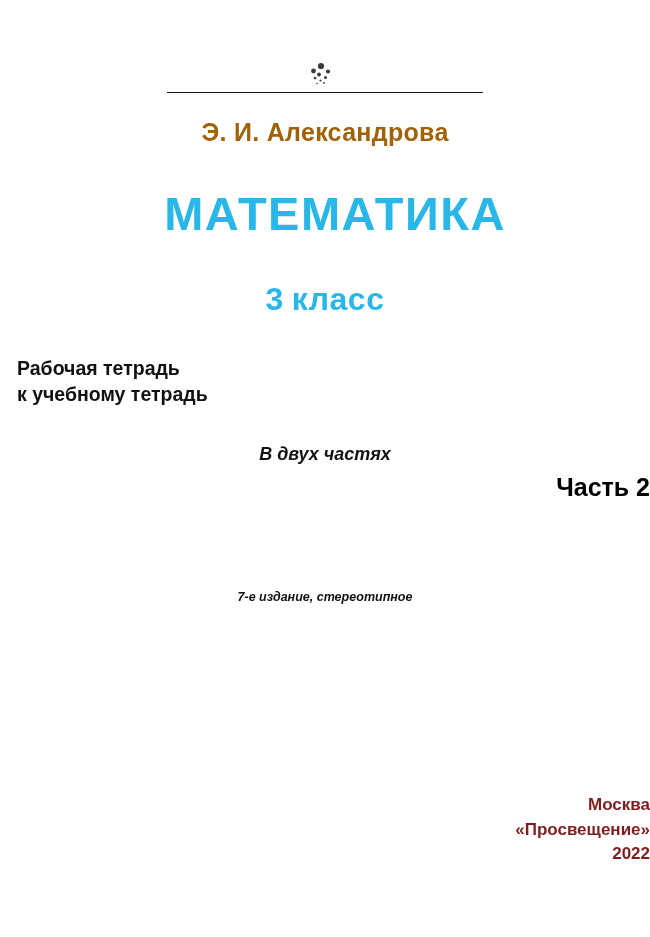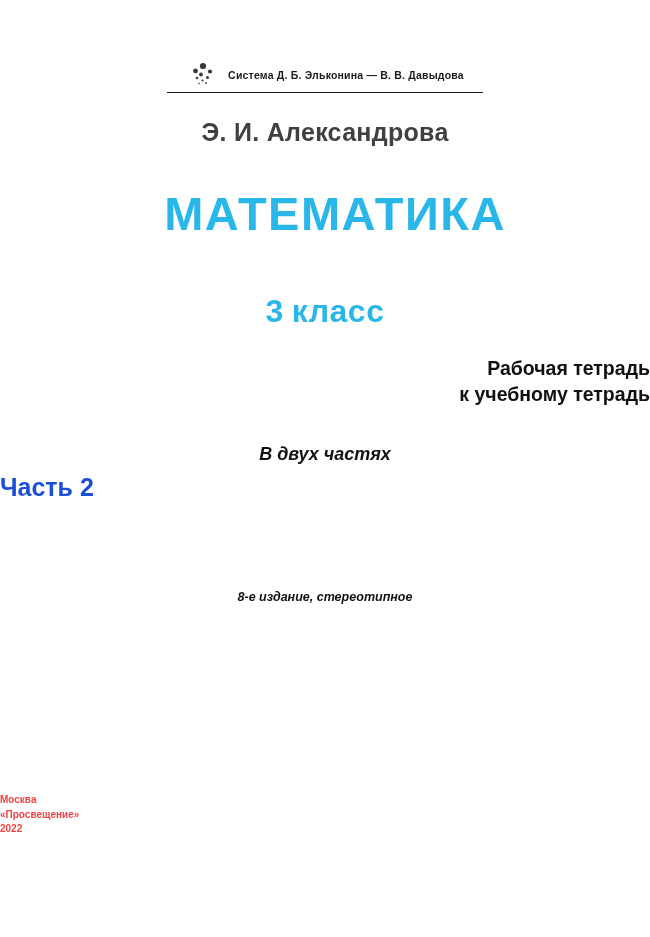--- a/index.html
+++ b/index.html
@@ -56,21 +56,21 @@
   
   .author {
     position: absolute;
     top: 118px;
     left: 0;
     right: 0;
     text-align: center;
     font-size: 25px;
     font-weight: bold;
     letter-spacing: 0.3px;
-    color: #404040;
+    color: #a16207;
   }
 
   
   .title {
     position: absolute;
     top: 190px;
     left: 0;
     right: 0;
     text-align: center;
     font-size: 47px;
@@ -85,31 +85,30 @@
   .grade {
     position: absolute;
     top: 281px;
     left: 0;
     right: 0;
     text-align: center;
     font-size: 32px;
     font-weight: bold;
     color: #29b6e8;
     letter-spacing: 0.5px;
-    margin-top: 12px;
   }
   .grade .num { margin-right: 8px; }
 
   
   .subtitle {
     position: absolute;
     top: 355px;
     left: 17px;
     right: 0;
-    text-align: right;
+    text-align: left;
     font-size: 19.5px;
     font-weight: bold;
     line-height: 1.35;
     color: #111;
   }
 
   
   .parts-total {
     position: absolute;
     top: 444px;
@@ -119,24 +118,24 @@
     font-size: 18px;
     font-weight: bold;
     color: #111;
     font-style: italic;
   }
   .part-number {
     position: absolute;
     top: 473px;
     left: 0;
     right: 0;
-    text-align: left;
+    text-align: right;
     font-size: 25px;
     font-weight: bold;
-    color: #1d4ed8;
+    color: #000000;
   }
 
   
   .edition {
     position: absolute;
     top: 590px;
     left: 0;
     right: 0;
     text-align: center;
     font-size: 12.5px;
@@ -144,25 +143,25 @@
     font-weight: bold;
     color: #111;
   }
 
   
   .imprint {
     position: absolute;
     top: 793px;
     left: 0;
     right: 0;
-    text-align: left;
-    font-size: 10px;
+    text-align: right;
+    font-size: 17px;
     font-weight: bold;
     line-height: 1.45;
-    color: #ef4444;
+    color: #7f1d1d;
   }
 </style>
 </head>
 <body>
 
 <div class="page">
 
   <div class="system-line">
     <span class="system-logo">
       <svg width="34" height="34" viewBox="0 0 34 34" aria-hidden="true">
@@ -170,41 +169,40 @@
         <circle cx="9.5" cy="13" r="2.4" fill="#3a3a3a"></circle>
         <circle cx="24" cy="13.5" r="2.1" fill="#3a3a3a"></circle>
         <circle cx="15" cy="16.5" r="1.9" fill="#3a3a3a"></circle>
         <circle cx="21.5" cy="19.5" r="1.5" fill="#3a3a3a"></circle>
         <circle cx="11" cy="20" r="1.3" fill="#3a3a3a"></circle>
         <circle cx="16.5" cy="22.5" r="1.1" fill="#3a3a3a"></circle>
         <circle cx="20" cy="25" r="0.9" fill="#3a3a3a"></circle>
         <circle cx="13" cy="25.5" r="0.8" fill="#3a3a3a"></circle>
       </svg>
     </span>
-    <span class="system-text">Система Д. Б. Эльконина — В. В. Давыдова</span>
   </div>
   <div class="system-rule"></div>
 
   <div class="author">Э. И. Александрова</div>
 
   <div class="title">МАТЕМАТИКА</div>
 
   <div class="grade">
     <span class="num">3</span><span>класс</span>
   </div>
 
   <div class="subtitle">
     <div>Рабочая тетрадь</div>
     <div>к учебному тетрадь</div>
   </div>
 
   <div class="parts-total">В двух частях</div>
   <div class="part-number">Часть 2</div>
 
-  <div class="edition">8-е издание, стереотипное</div>
+  <div class="edition">7-е издание, стереотипное</div>
 
   <div class="imprint">
     <div>Москва</div>
     <div>«Просвещение»</div>
     <div>2022</div>
   </div>
 
 </div>
 
 </body></html>

